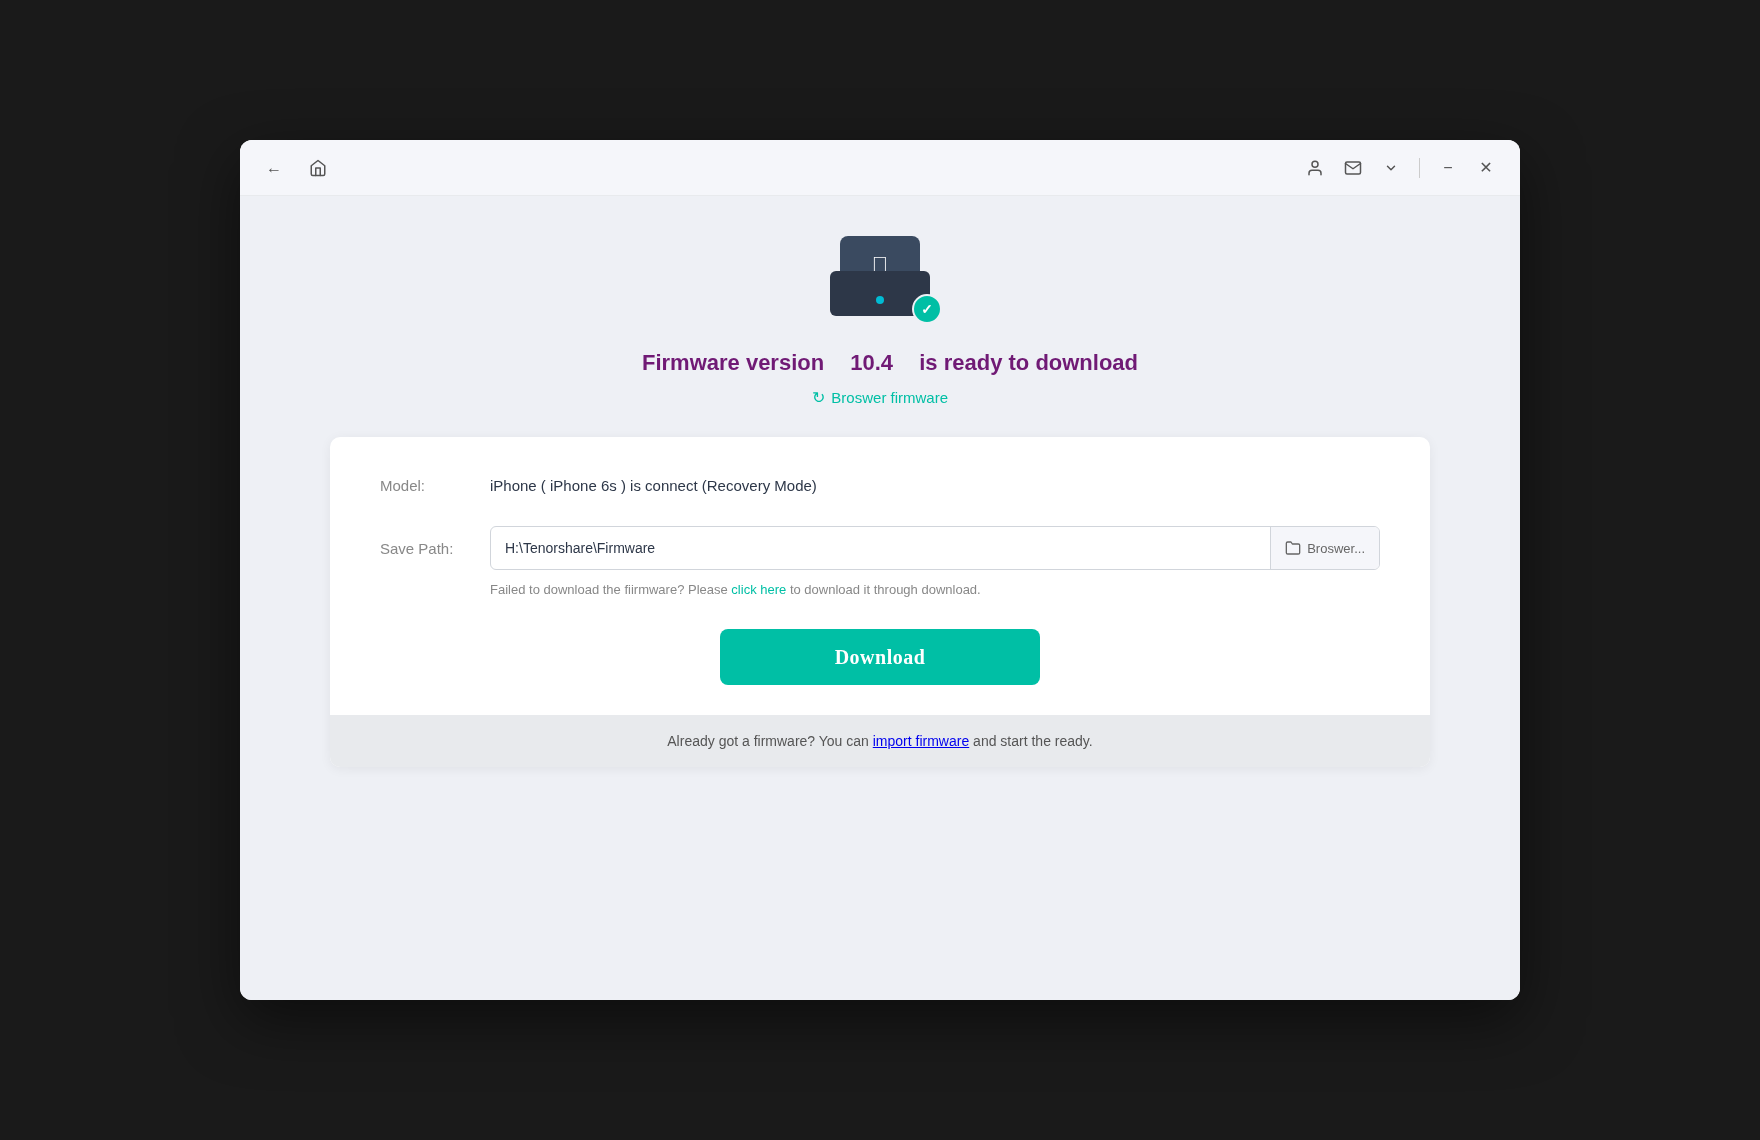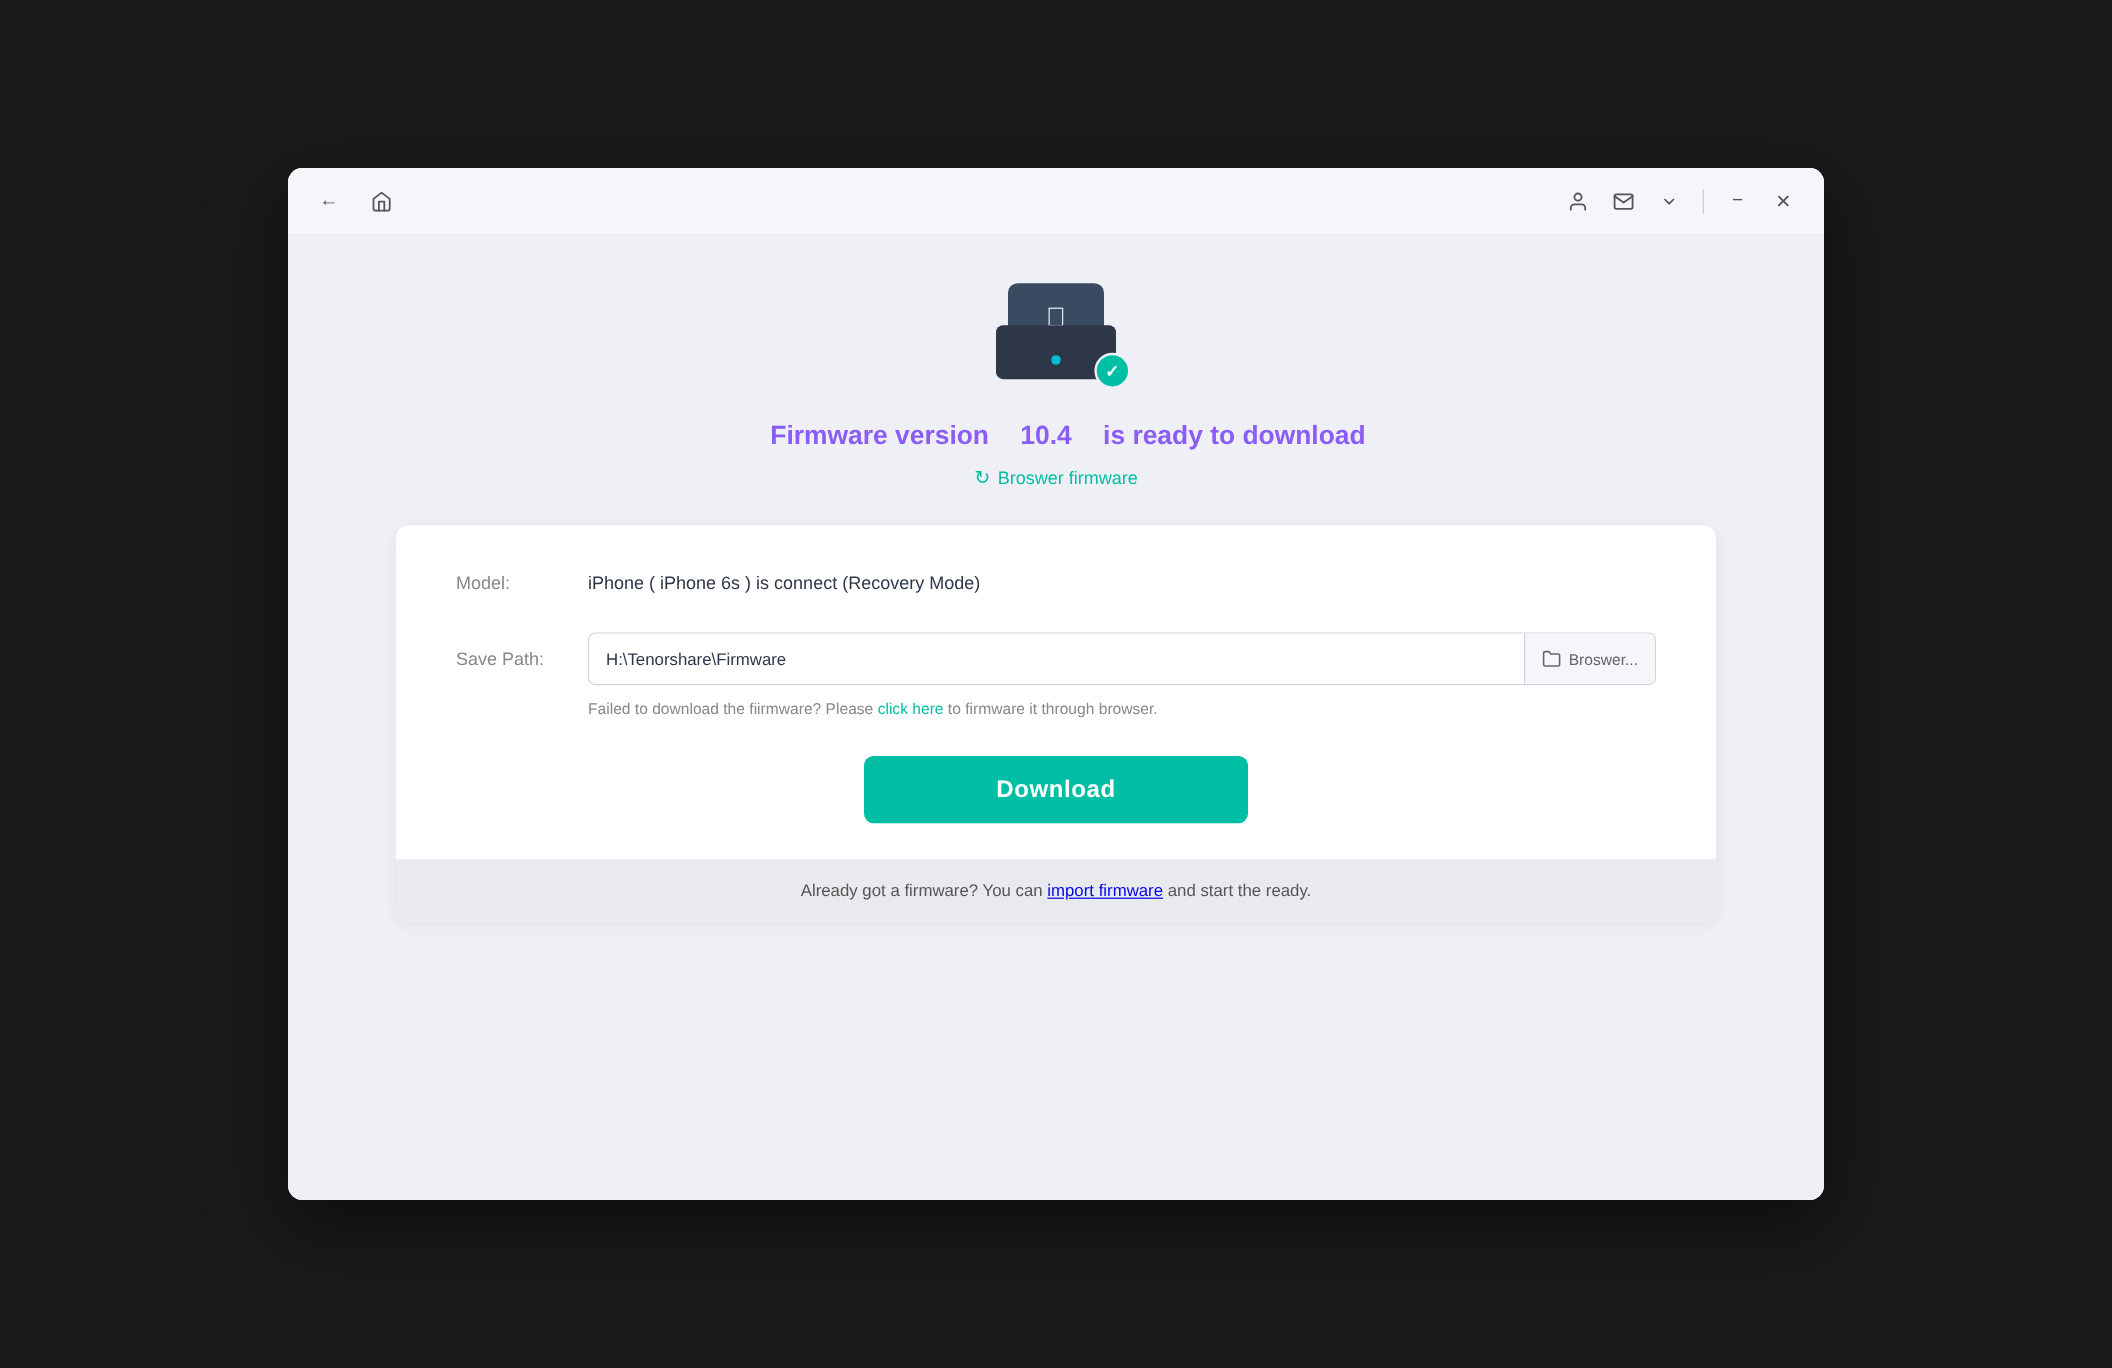--- a/index.html
+++ b/index.html
@@ -132,21 +132,21 @@
       font-weight: bold;
     }
     .firmware-title {
       font-size: 22px;
       font-weight: 700;
       color: #1a202c;
       margin-bottom: 12px;
       text-align: center;
     }
     .firmware-title span {
-      color: #8b5cf6;
+      color: #701a75;
       margin-left: 20px;
     }
     .refresh-link {
       display: flex;
       align-items: center;
       gap: 6px;
       color: #00bfa5;
       font-size: 15px;
       cursor: pointer;
       text-decoration: none;
@@ -233,20 +233,21 @@
       margin: 0 auto;
       height: 56px;
       background: #00bfa5;
       color: #fff;
       font-size: 20px;
       font-weight: 600;
       border: none;
       border-radius: 8px;
       cursor: pointer;
       letter-spacing: 0.5px;
+      font-family: Liberation Serif, serif;
     }
     .card-footer {
       margin-top: 30px;
       background: #e8eaed;
       margin-left: -50px;
       margin-right: -50px;
       margin-bottom: -50px;
       padding: 18px 50px;
       text-align: center;
       font-size: 14px;
@@ -336,21 +337,21 @@
           <div class="browse-btn">
             <svg width="16" height="16" viewBox="0 0 24 24" fill="none" stroke="#666" stroke-width="2" stroke-linecap="round" stroke-linejoin="round">
               <path d="M22 19a2 2 0 0 1-2 2H4a2 2 0 0 1-2-2V5a2 2 0 0 1 2-2h5l2 3h9a2 2 0 0 1 2 2z"></path>
             </svg>
             <span>Broswer...</span>
           </div>
         </div>
       </div>
 
       <div class="help-text">
-        <span>Failed to download the fiirmware? Please </span><a href="#">click here</a><span> to firmware it through browser.</span>
+        <span>Failed to download the fiirmware? Please </span><a href="#">click here</a><span> to download it through download.</span>
       </div>
 
       <button class="download-btn">Download</button>
 
       <div class="card-footer">
         <span>Already got a firmware? You can </span><a href="#">import firmware</a><span> and start the ready.</span>
       </div>
     </div>
   </div>
 </div>

